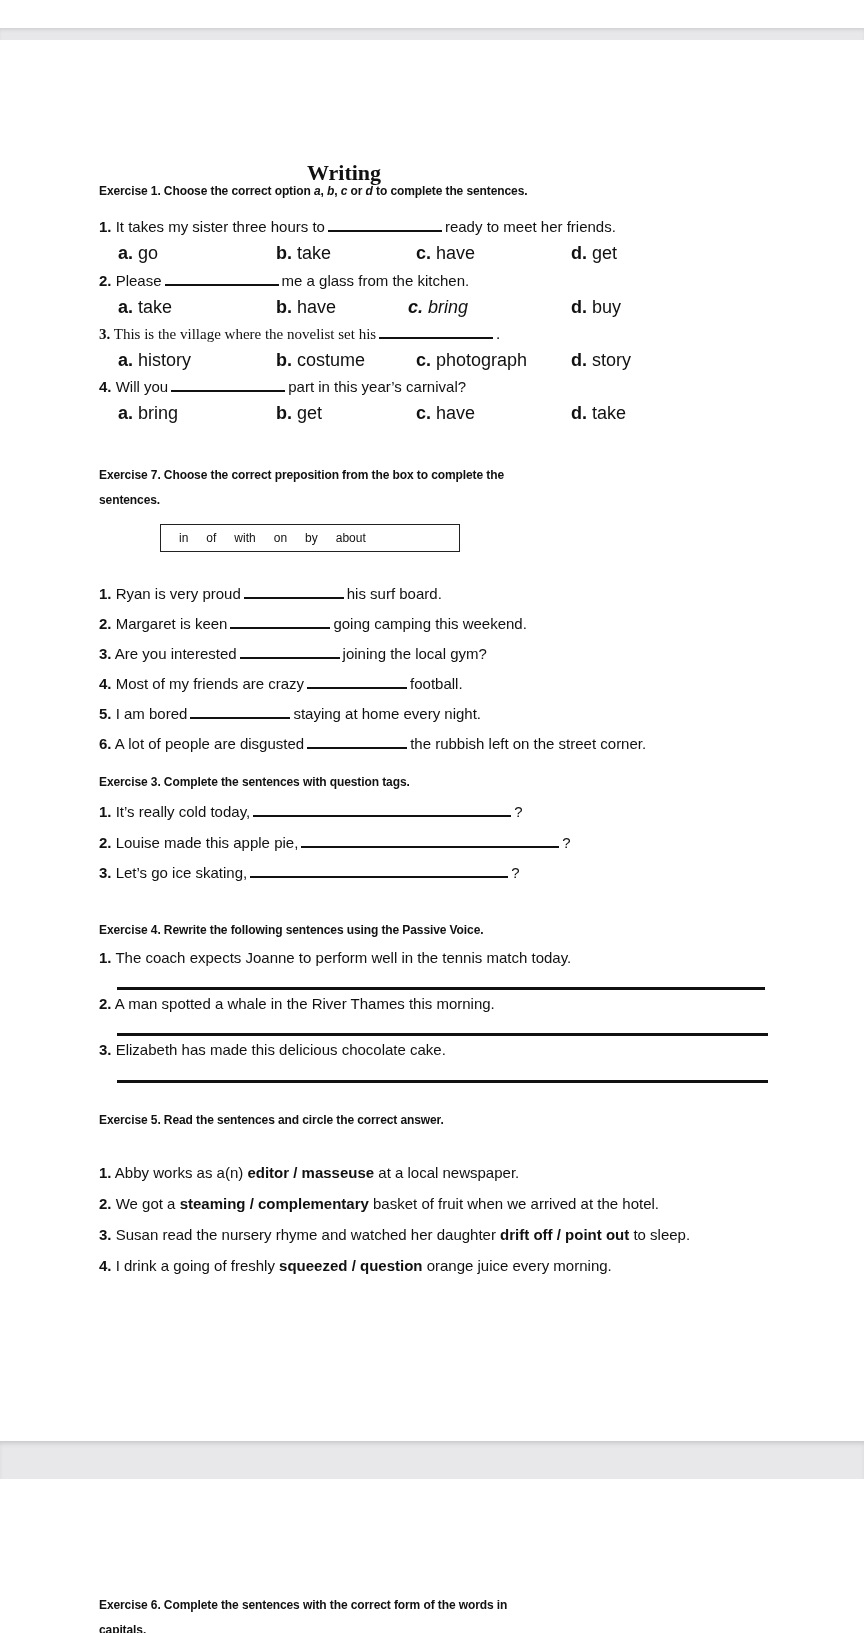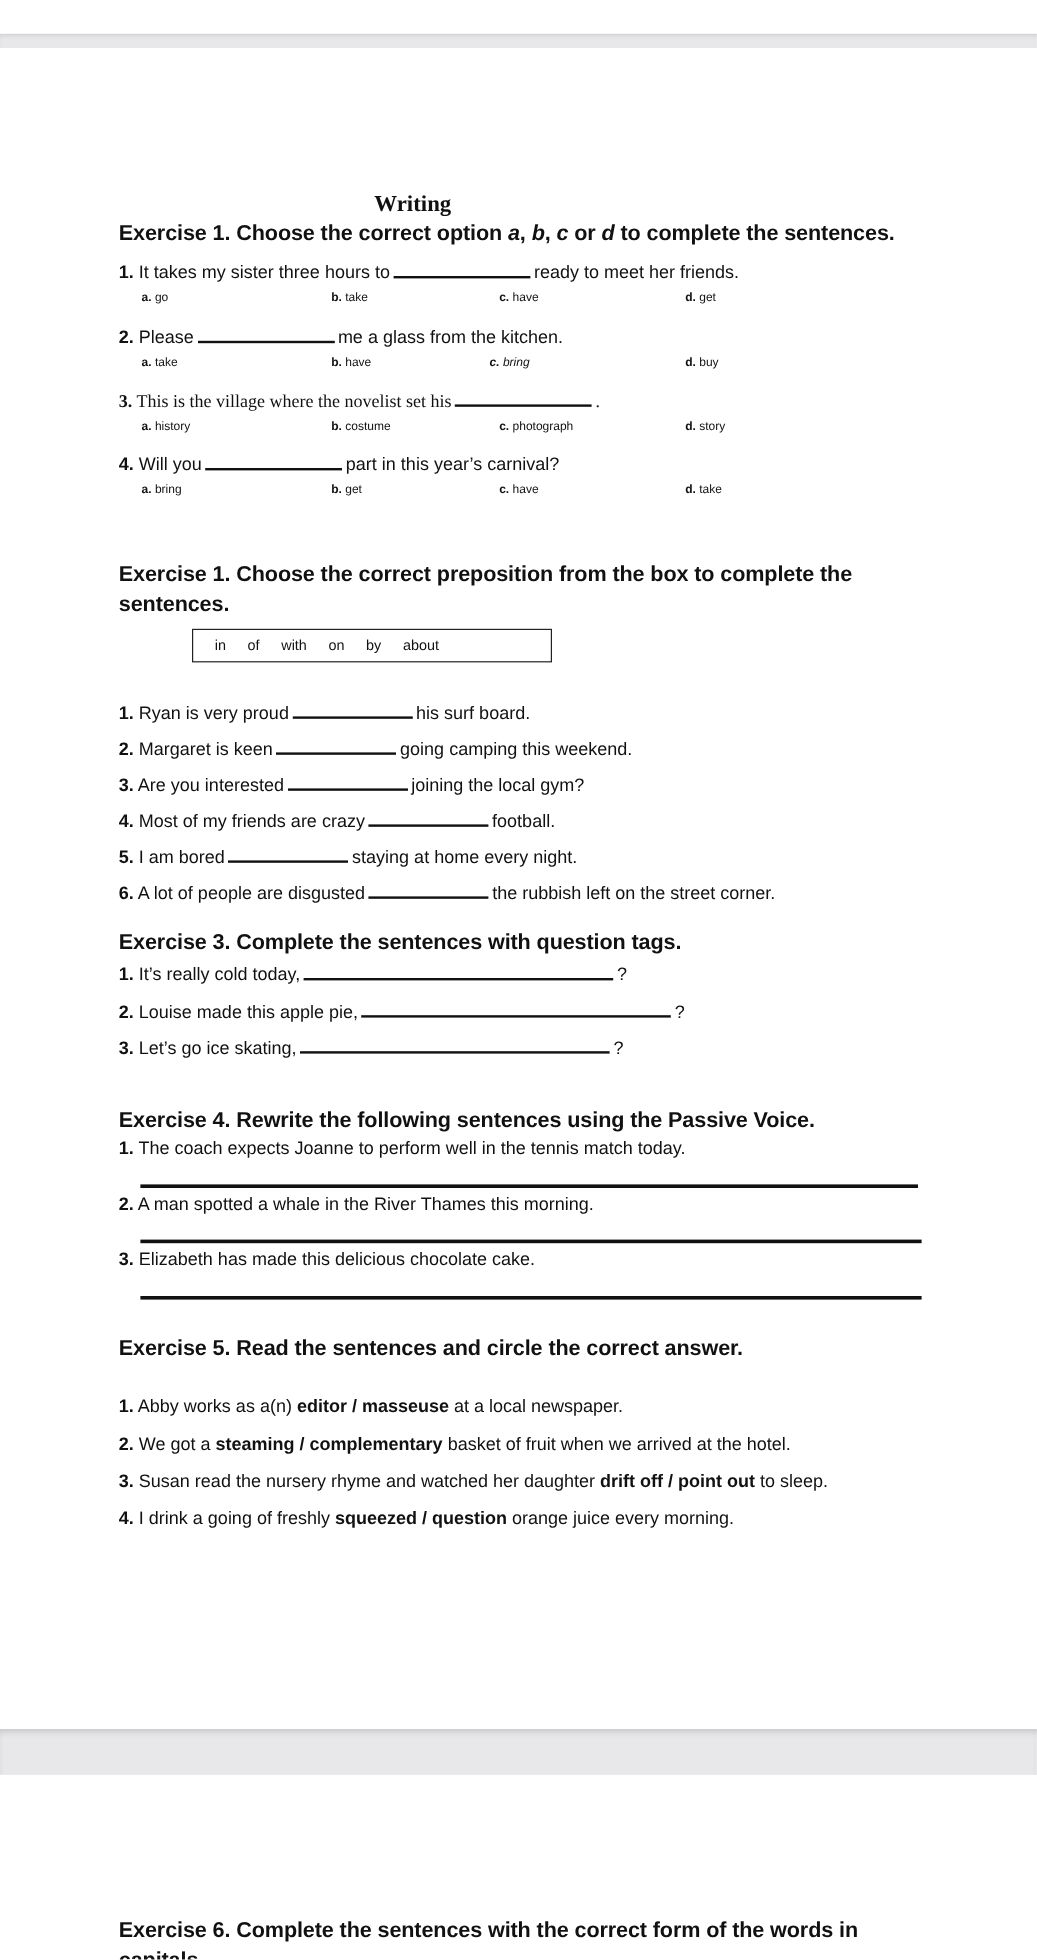--- a/index.html
+++ b/index.html
@@ -7,27 +7,27 @@
     width: 864px; height: 1633px; overflow: hidden; position: relative;
     background: #ffffff; color: #111;
     font-family: "Liberation Sans", sans-serif;
     font-stretch: condensed;
   }
   .gap-band { position: absolute; left: 0; width: 864px; background: #e8e8ea; }
   .gap-top { top: 28px; height: 12px; box-shadow: inset 0 3px 4px -2px #c8c8cc; }
   .gap-mid { top: 1441px; height: 38px; box-shadow: inset 0 4px 5px -2px #c4c4c8; }
 
   .abs { position: absolute; white-space: nowrap; }
-  .title { left: 0; width: 688px; top: 160px; text-align: center; font-family: "Liberation Serif", serif; font-weight: bold; font-size: 19px; }
-  .heading { font-weight: bold; font-size: 18px; letter-spacing: -0.1px; }
+  .title { left: 0; width: 688px; top: 160px; text-align: center; font-family: "Liberation Serif", serif; font-weight: bold; font-size: 22px; }
+  .heading { font-weight: bold; font-size: 12px; letter-spacing: -0.1px; }
   .line { font-size: 15px; }
   .num { font-weight: bold; }
   .b { font-weight: bold; }
   .blank { display: inline-block; border-bottom: 2px solid #111; height: 14px; vertical-align: baseline; margin: 0 3px; }
-  .opt { position: absolute; font-size: 10px; }
+  .opt { position: absolute; font-size: 18px; }
   .wordbox {
     left: 160px; top: 524px; width: 300px; height: 28px; border: 1.5px solid #222;
     box-sizing: border-box; display: flex; align-items: center; padding-left: 18px; gap: 0;
   }
   .wordbox span { font-size: 12px; margin-right: 18px; }
   .rule { position: absolute; height: 2.5px; background: #111; }
 </style>
 </head>
 <body>
 
@@ -64,21 +64,21 @@
 </div>
 
 <div class="abs line" style="left:99px;top:376px;"><span class="num">4.</span> <span>Will you</span><span class="blank" style="width:114px"></span><span>part in this year’s carnival?</span></div>
 <div>
   <div class="opt" style="left:118px;top:403px;"><span class="b">a.</span> <span>bring</span></div>
   <div class="opt" style="left:276px;top:403px;"><span class="b">b.</span> <span>get</span></div>
   <div class="opt" style="left:416px;top:403px;"><span class="b">c.</span> <span>have</span></div>
   <div class="opt" style="left:571px;top:403px;"><span class="b">d.</span> <span>take</span></div>
 </div>
 
-<div class="abs heading" style="left:99px;top:468px;">Exercise 1. Choose the correct preposition from the box to complete the</div>
+<div class="abs heading" style="left:99px;top:468px;">Exercise 7. Choose the correct preposition from the box to complete the</div>
 <div class="abs heading" style="left:99px;top:493px;">sentences.</div>
 
 <div class="abs wordbox">
   <span>in</span>
   <span>of</span>
   <span>with</span>
   <span>on</span>
   <span>by</span>
   <span>about</span>
 </div>

